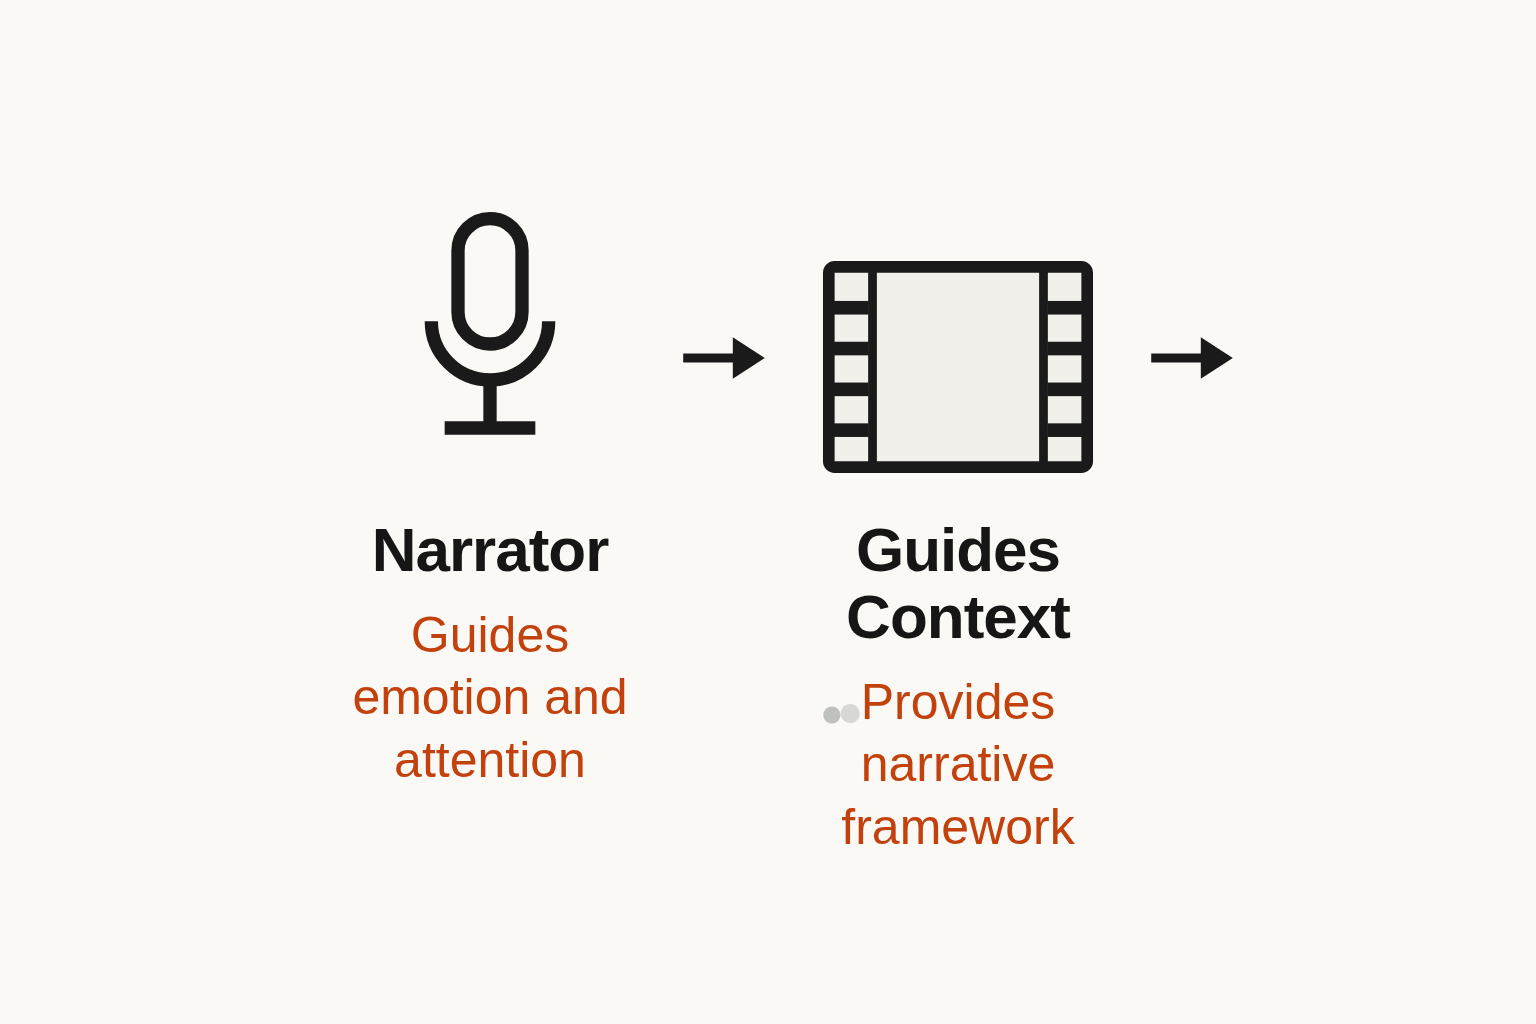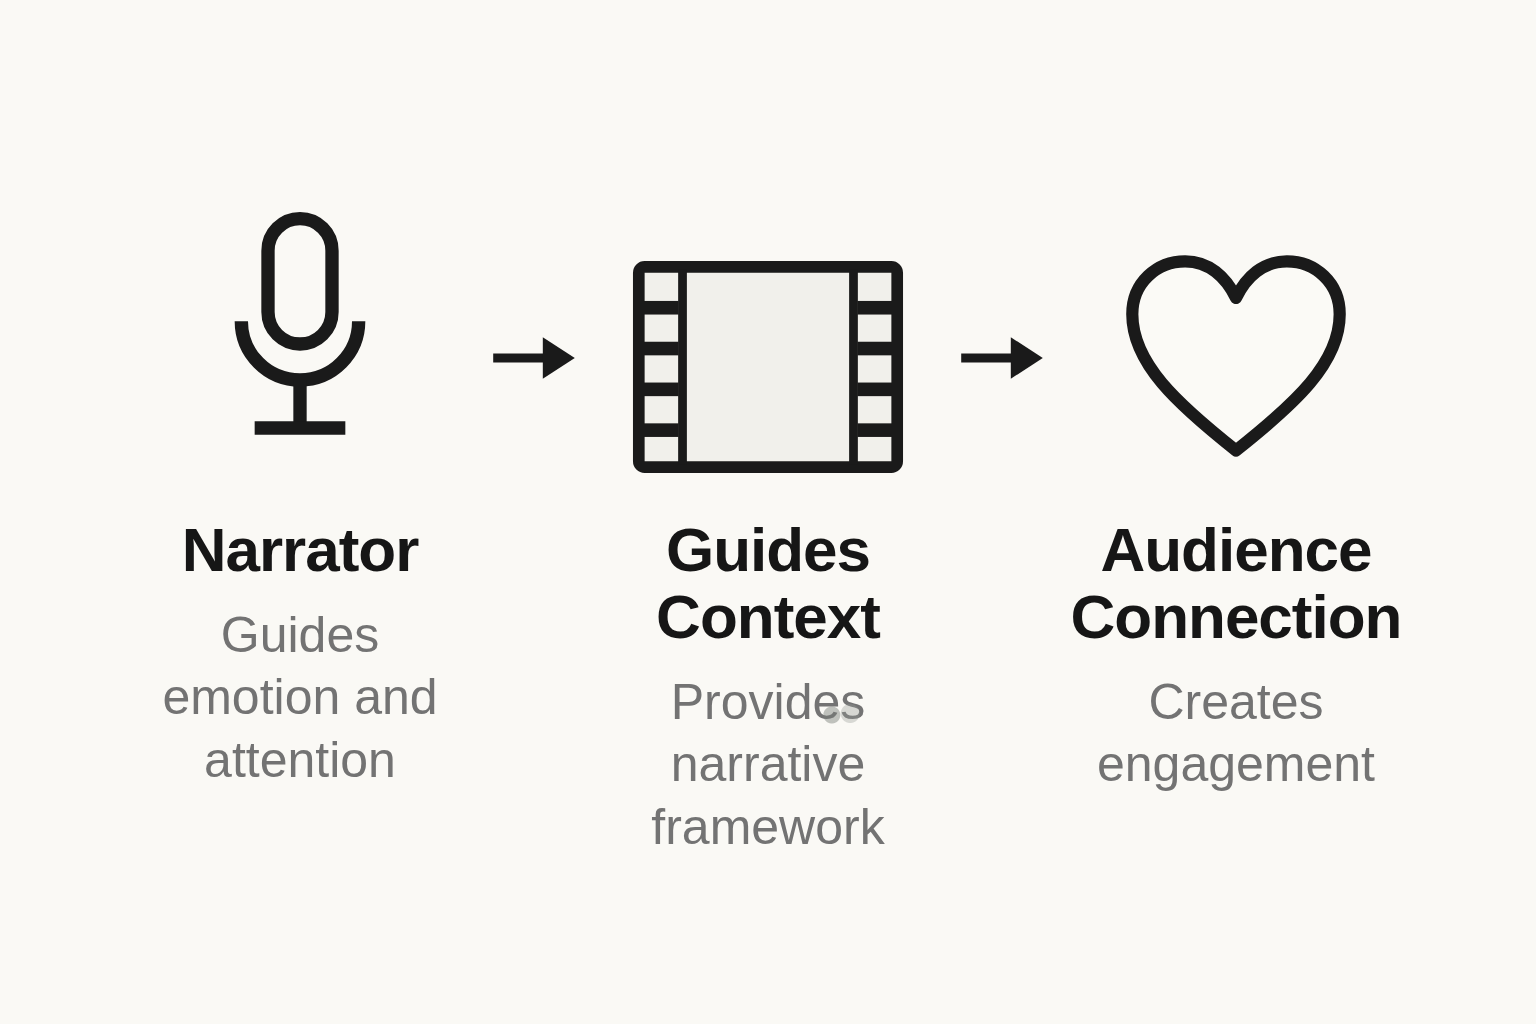--- a/index.html
+++ b/index.html
@@ -47,21 +47,21 @@
     line-height: 1.08;
     font-weight: 700;
     letter-spacing: -1px;
     max-width: 370px;
   }
   .step-desc {
     margin-top: 20px;
     font-size: 50px;
     line-height: 1.25;
     font-weight: 400;
-    color: #737373;
+    color: #c2410c;
     max-width: 320px;
   }
   .arrow-box {
     width: 88px;
     height: 280px;
     display: flex;
     align-items: center;
     justify-content: center;
   }
   .arrow-box svg {
@@ -131,32 +131,17 @@
       <p class="step-desc">Provides narrative framework</p>
     </section>
 
     <div class="arrow-box">
       <svg width="88" height="64" viewBox="0 0 110 70" aria-hidden="true">
         <line class="ink-stroke" x1="4" y1="35" x2="76" y2="35" stroke-width="11"></line>
         <path d="M66 9 L106 35 L66 61 Z" fill="#1a1a1a"></path>
       </svg>
     </div>
 
-    <section class="step">
-      <div class="icon-box">
-        <svg width="244" height="228" viewBox="0 0 240 220" aria-hidden="true">
-          <path d="M120 198
-                   C62 152 18 112 18 64
-                   C18 33 42 12 70 12
-                   C93 12 110 27 120 48
-                   C130 27 147 12 170 12
-                   C198 12 222 33 222 64
-                   C222 112 178 152 120 198 Z" fill="#FBFAF6" stroke="#1a1a1a" stroke-width="12" stroke-linejoin="round"></path>
-        </svg>
-      </div>
-      <h2 class="step-title">Audience Connection</h2>
-      <p class="step-desc">Creates engagement</p>
-    </section>
 
   </div>
 
   <div class="watermark"></div>
 </div>
 
 </body></html>

